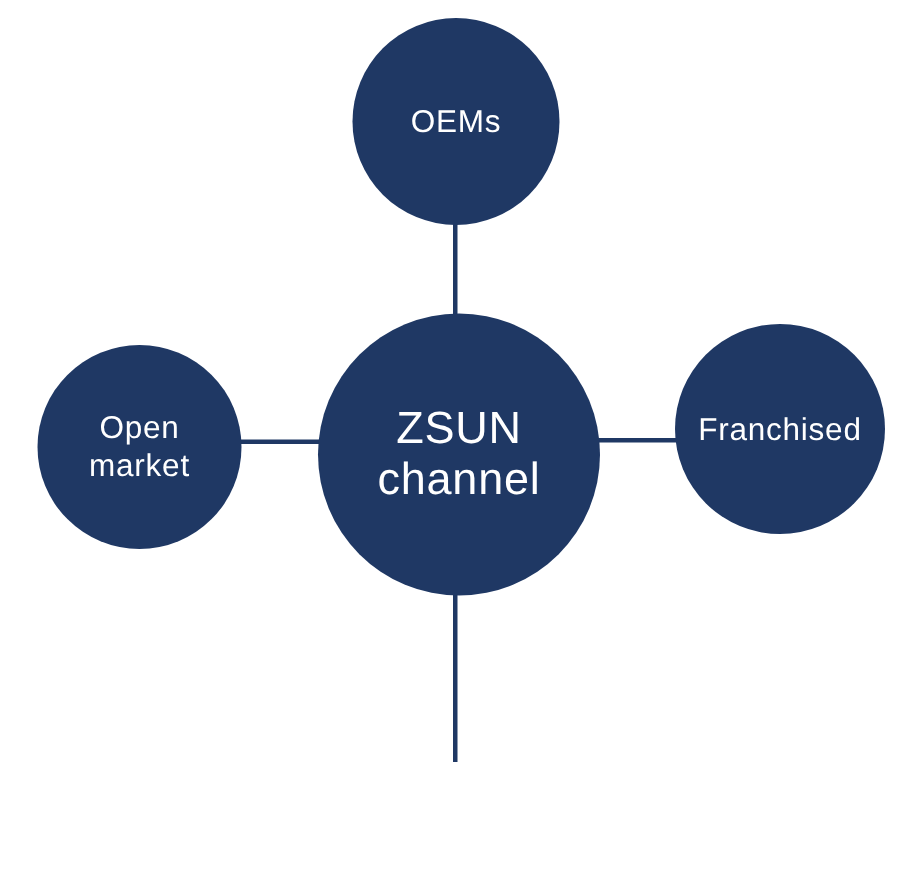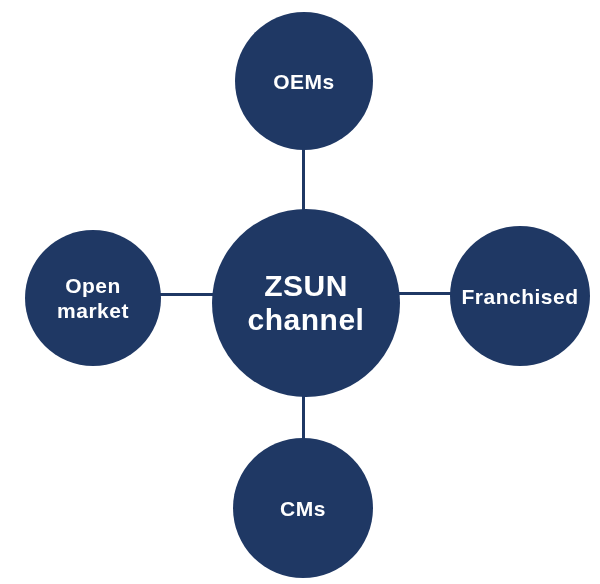--- a/index.html
+++ b/index.html
@@ -33,27 +33,27 @@
   .node {
     position: absolute;
     border-radius: 50%;
     background: var(--node-color);
     color: var(--text-color);
     display: flex;
     flex-direction: column;
     align-items: center;
     justify-content: center;
     text-align: center;
-    font-weight: bold;
+    font-weight: normal;
     letter-spacing: 0.5px;
   }
   .node.center { left: 212px; top: 209px; width: 188px; height: 188px; font-size: 30px; line-height: 34px; }
   .node.top    { left: 235px; top:  12px; width: 138px; height: 138px; font-size: 21px; line-height: 25px; }
   .node.left   { left:  25px; top: 230px; width: 136px; height: 136px; font-size: 21px; line-height: 25px; }
-  .node.right  { left: 450px; top: 226px; width: 140px; height: 140px; font-size: 21px; line-height: 25px; }
+  .node.right  { left: 450px; top: 216px; width: 140px; height: 140px; font-size: 21px; line-height: 25px; }
   .node.bottom { left: 233px; top: 438px; width: 140px; height: 140px; font-size: 21px; line-height: 25px; }
   .node span { display: block; }
 </style>
 </head>
 <body>
 
 <div class="canvas">
 
   <div class="connector top"></div>
   <div class="connector left"></div>
@@ -71,17 +71,14 @@
 
   <div class="node left">
     <span>Open</span>
     <span>market</span>
   </div>
 
   <div class="node right">
     <span>Franchised</span>
   </div>
 
-  <div class="node bottom">
-    <span>CMs</span>
-  </div>
 
 </div>
 
 </body></html>

